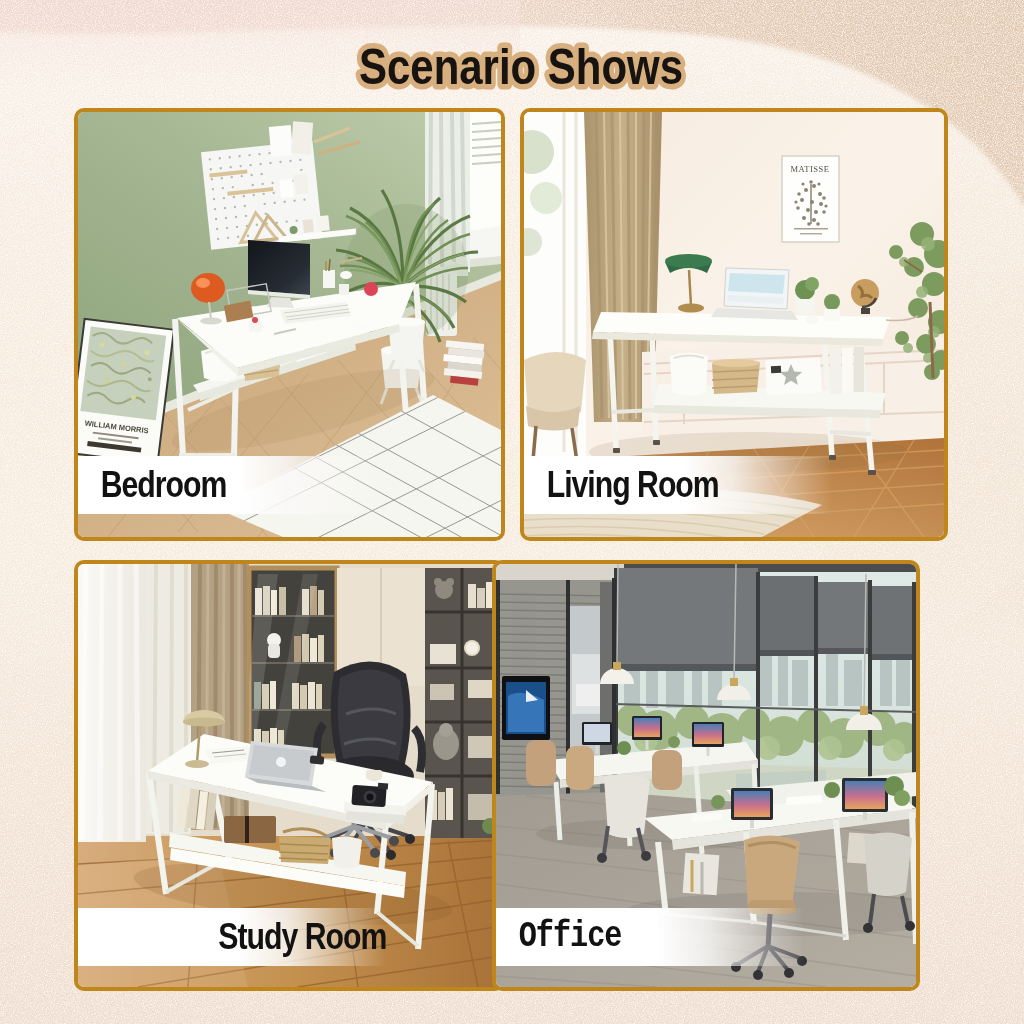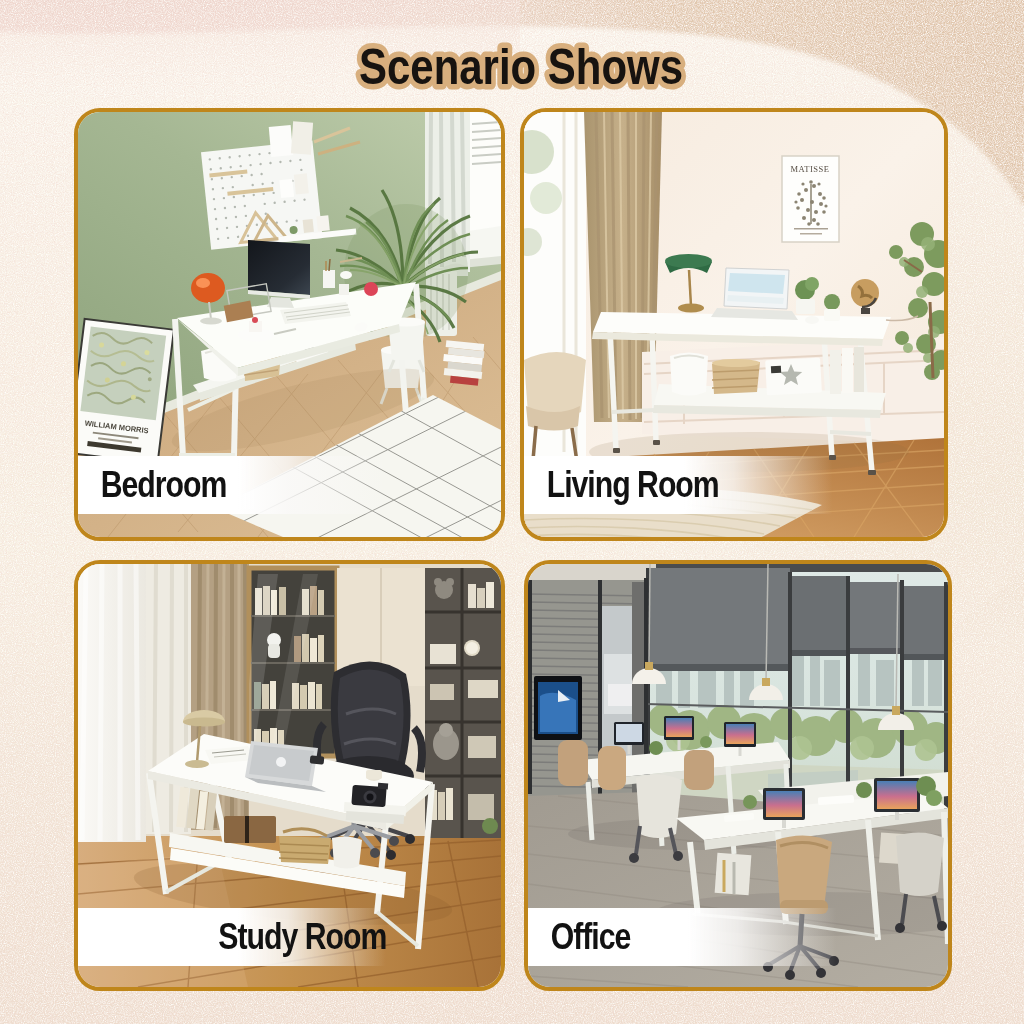--- a/index.html
+++ b/index.html
@@ -2,25 +2,25 @@
 <html><head>
 <meta charset="utf-8">
 <style>
   html,body{margin:0;padding:0;width:1024px;height:1024px;overflow:hidden;
     font-family:"Liberation Sans",sans-serif;}
   #page{position:relative;width:1024px;height:1024px;
     background:
       radial-gradient(circle at 110% -14%, #dcc0a4 0%, rgba(222,196,168,.9) 30%, rgba(222,196,168,0) 50%),
       radial-gradient(circle at -6% -10%, #eed2cb 0%, rgba(238,210,203,.7) 22%, rgba(238,210,203,0) 40%),
       linear-gradient(180deg, #efdad2 0%, #f7eee3 14%, #f7efe1 50%, #f1e3d4 86%, #efdfd2 100%); padding-left: 19px;}
-  .card{position:absolute;border:4px solid #bf861b;border-radius:26px;overflow:hidden;background:#fff;}
+  .card{position:absolute;border:4px solid #bf861b;border-radius:10px;overflow:hidden;background:#fff;}
   #c1{left:74px;top:108px;width:423px;height:425px;}
   #c2{left:520px;top:108px;width:420px;height:425px;}
   #c3{left:74px;top:560px;width:423px;height:423px;text-align:right;}
-  #c4{left:524px;top:560px;width:420px;height:423px;}
+  #c4{left:492px;top:560px;width:420px;height:423px;font-family:Liberation Mono, monospace;}
   .card svg{position:absolute;left:0;top:0;width:100%;height:100%;display:block;}
   .label{position:absolute;left:0;top:344px;height:58px;width:340px;
     background:linear-gradient(90deg,#fff 0%,#fff 52%,rgba(250,249,248,.85) 68%,rgba(255,255,255,0) 100%);
     font-weight:bold;font-size:36px;color:#121212;line-height:57px;padding-left:27px;
     letter-spacing:-1.2px;transform:scaleX(.84);transform-origin:0 50%;}
 </style>
 </head>
 <body>
 <div id="page">
 

